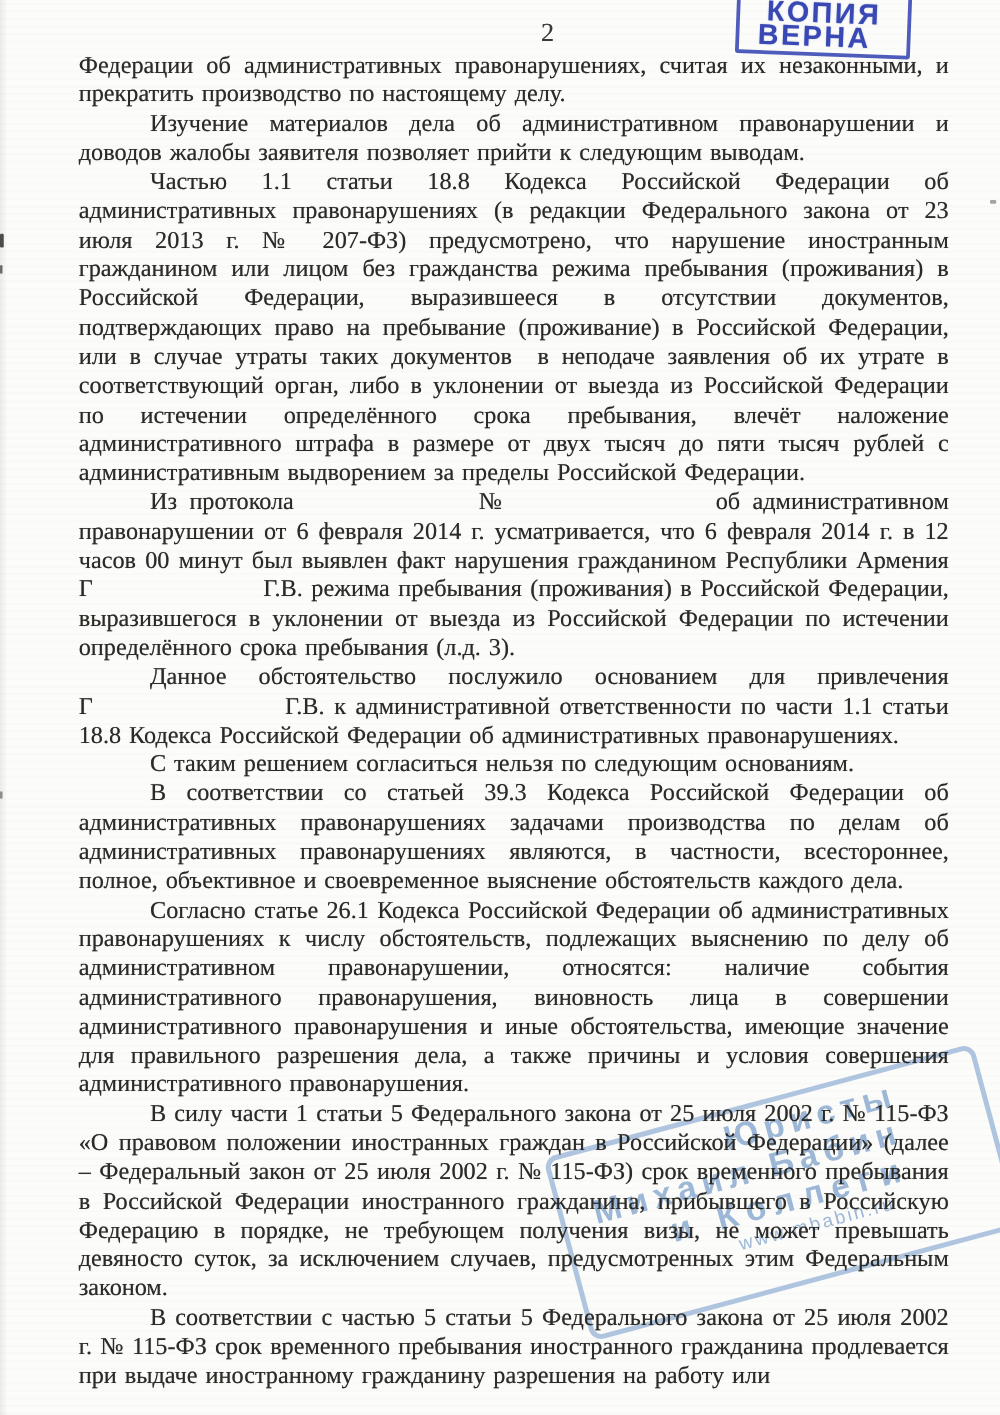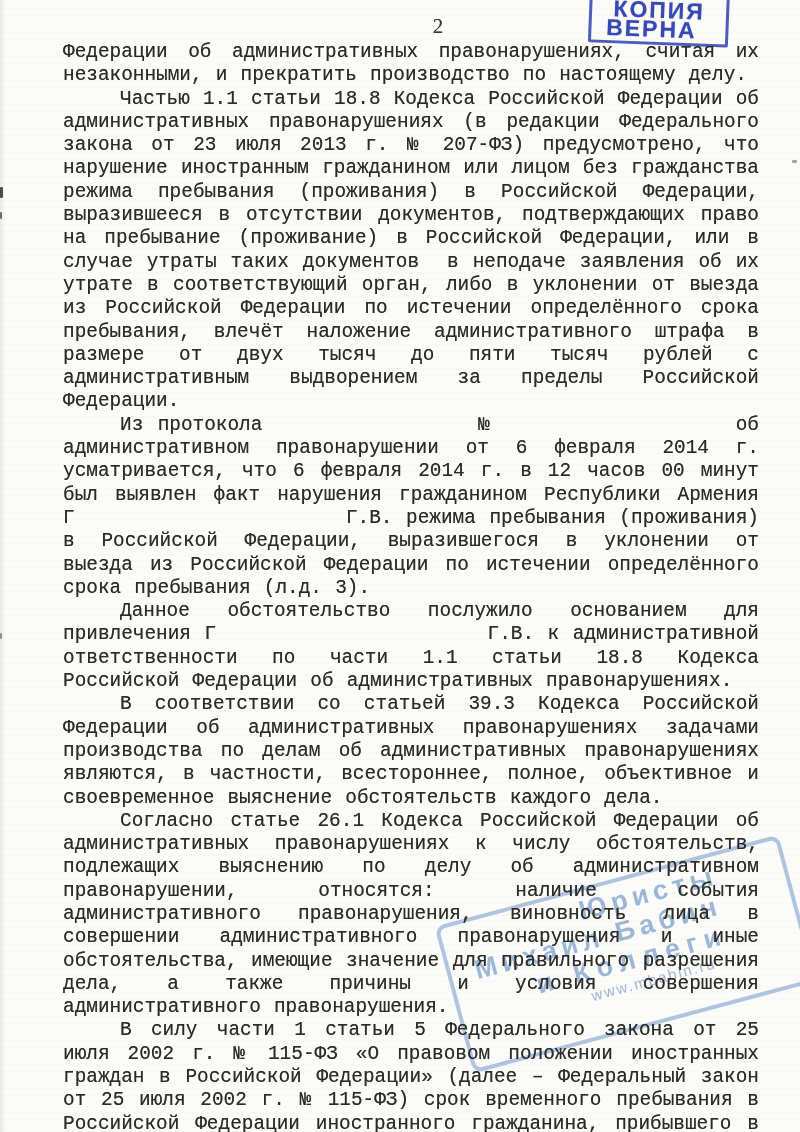--- a/index.html
+++ b/index.html
@@ -61,21 +61,20 @@
     z-index:2;
   }
   .para{
     margin:0;
     font-size:19.4px;line-height:23.3px;
     text-align:justify;
     text-indent:57px;
     word-spacing:1.5px;
     color:#2b2a26;
     text-shadow:0 0 0.55px rgba(43,42,38,0.6);
-    font-family:Liberation Mono, monospace;
   }
   .para.no-indent{text-indent:0;}
   
   .speck{position:absolute;background:#4e4c48;border-radius:1px;}
   .speck.s1{left:0;top:187px;width:3px;height:11px;}
   .speck.s2{left:0;top:212px;width:2px;height:7px;opacity:.8;}
   .speck.s3{left:0;top:633px;width:2px;height:6px;opacity:.6;}
   .speck.s4{left:792px;top:160px;width:5px;height:3px;opacity:.5;}
   .edge-shade{position:absolute;left:0;top:0;width:6px;height:1132px;background:linear-gradient(90deg,rgba(80,78,72,0.10),rgba(80,78,72,0));}
 </style>
@@ -95,26 +94,29 @@
 
   <div class="watermark">
     <div class="wm-big wm-l1">Юристы</div>
     <div class="wm-big wm-l2">Михаил Бабин</div>
     <div class="wm-big wm-l3">и Коллеги</div>
     <div class="wm-url">www.mbabin.ru</div>
   </div>
 
   <div class="content">
       <p class="para no-indent">Федерации об административных правонарушениях, считая их незаконными, и прекратить производство по настоящему делу.</p>
+      <p class="para">Изучение материалов дела об административном правонарушении и доводов жалобы заявителя позволяет прийти к следующим выводам.</p>
       <p class="para">Частью 1.1 статьи 18.8 Кодекса Российской Федерации об административных правонарушениях (в редакции Федерального закона от 23 июля 2013 г. № 207-ФЗ) предусмотрено, что нарушение иностранным гражданином или лицом без гражданства режима пребывания (проживания) в Российской Федерации, выразившееся в отсутствии документов, подтверждающих право на пребывание (проживание) в Российской Федерации, или в случае утраты таких документов&nbsp; в неподаче заявления об их утрате в соответствующий орган, либо в уклонении от выезда из Российской Федерации по истечении определённого срока пребывания, влечёт наложение административного штрафа в размере от двух тысяч до пяти тысяч рублей с административным выдворением за пределы Российской Федерации.</p>
       <p class="para">Из протокола&nbsp;&nbsp;&nbsp;&nbsp;&nbsp;&nbsp;&nbsp;&nbsp;&nbsp;&nbsp;&nbsp;&nbsp;&nbsp;&nbsp; №&nbsp;&nbsp;&nbsp;&nbsp;&nbsp;&nbsp;&nbsp;&nbsp;&nbsp;&nbsp;&nbsp;&nbsp;&nbsp;&nbsp;&nbsp;&nbsp; об административном правонарушении от 6 февраля 2014 г. усматривается, что 6 февраля 2014 г. в 12 часов 00 минут был выявлен факт нарушения гражданином Республики Армения Г&nbsp;&nbsp;&nbsp;&nbsp;&nbsp;&nbsp;&nbsp;&nbsp;&nbsp;&nbsp;&nbsp;&nbsp;&nbsp;&nbsp;&nbsp;&nbsp;&nbsp;&nbsp;&nbsp;&nbsp;Г.В. режима пребывания (проживания) в Российской Федерации, выразившегося в уклонении от выезда из Российской Федерации по истечении определённого срока пребывания (л.д. 3).</p>
       <p class="para">Данное обстоятельство послужило основанием для привлечения Г&nbsp;&nbsp;&nbsp;&nbsp;&nbsp;&nbsp;&nbsp;&nbsp;&nbsp;&nbsp;&nbsp;&nbsp;&nbsp;&nbsp;&nbsp;&nbsp;&nbsp;&nbsp;&nbsp;&nbsp;Г.В. к административной ответственности по части 1.1 статьи 18.8 Кодекса Российской Федерации об административных правонарушениях.</p>
+      <p class="para">С таким решением согласиться нельзя по следующим основаниям.</p>
       <p class="para">В соответствии со статьей 39.3 Кодекса Российской Федерации об административных правонарушениях задачами производства по делам об административных правонарушениях являются, в частности, всестороннее, полное, объективное и своевременное выяснение обстоятельств каждого дела.</p>
       <p class="para">Согласно статье 26.1 Кодекса Российской Федерации об административных правонарушениях к числу обстоятельств, подлежащих выяснению по делу об административном правонарушении, относятся: наличие события административного правонарушения, виновность лица в совершении административного правонарушения и иные обстоятельства, имеющие значение для правильного разрешения дела, а также причины и условия совершения административного правонарушения.</p>
       <p class="para">В силу части 1 статьи 5 Федерального закона от 25 июля 2002 г. № 115-ФЗ «О правовом положении иностранных граждан в Российской Федерации» (далее – Федеральный закон от 25 июля 2002 г. № 115-ФЗ) срок временного пребывания в Российской Федерации иностранного гражданина, прибывшего в Российскую Федерацию в порядке, не требующем получения визы, не может превышать девяносто суток, за исключением случаев, предусмотренных этим Федеральным законом.</p>
+      <p class="para">В соответствии с частью 5 статьи 5 Федерального закона от 25 июля 2002 г. № 115-ФЗ срок временного пребывания иностранного гражданина продлевается при выдаче иностранному гражданину разрешения на работу или</p>
     </div>
 
   <div class="speck s1"></div>
   <div class="speck s2"></div>
   <div class="speck s3"></div>
   <div class="speck s4"></div>
 
 </div>
 
 </body></html>

